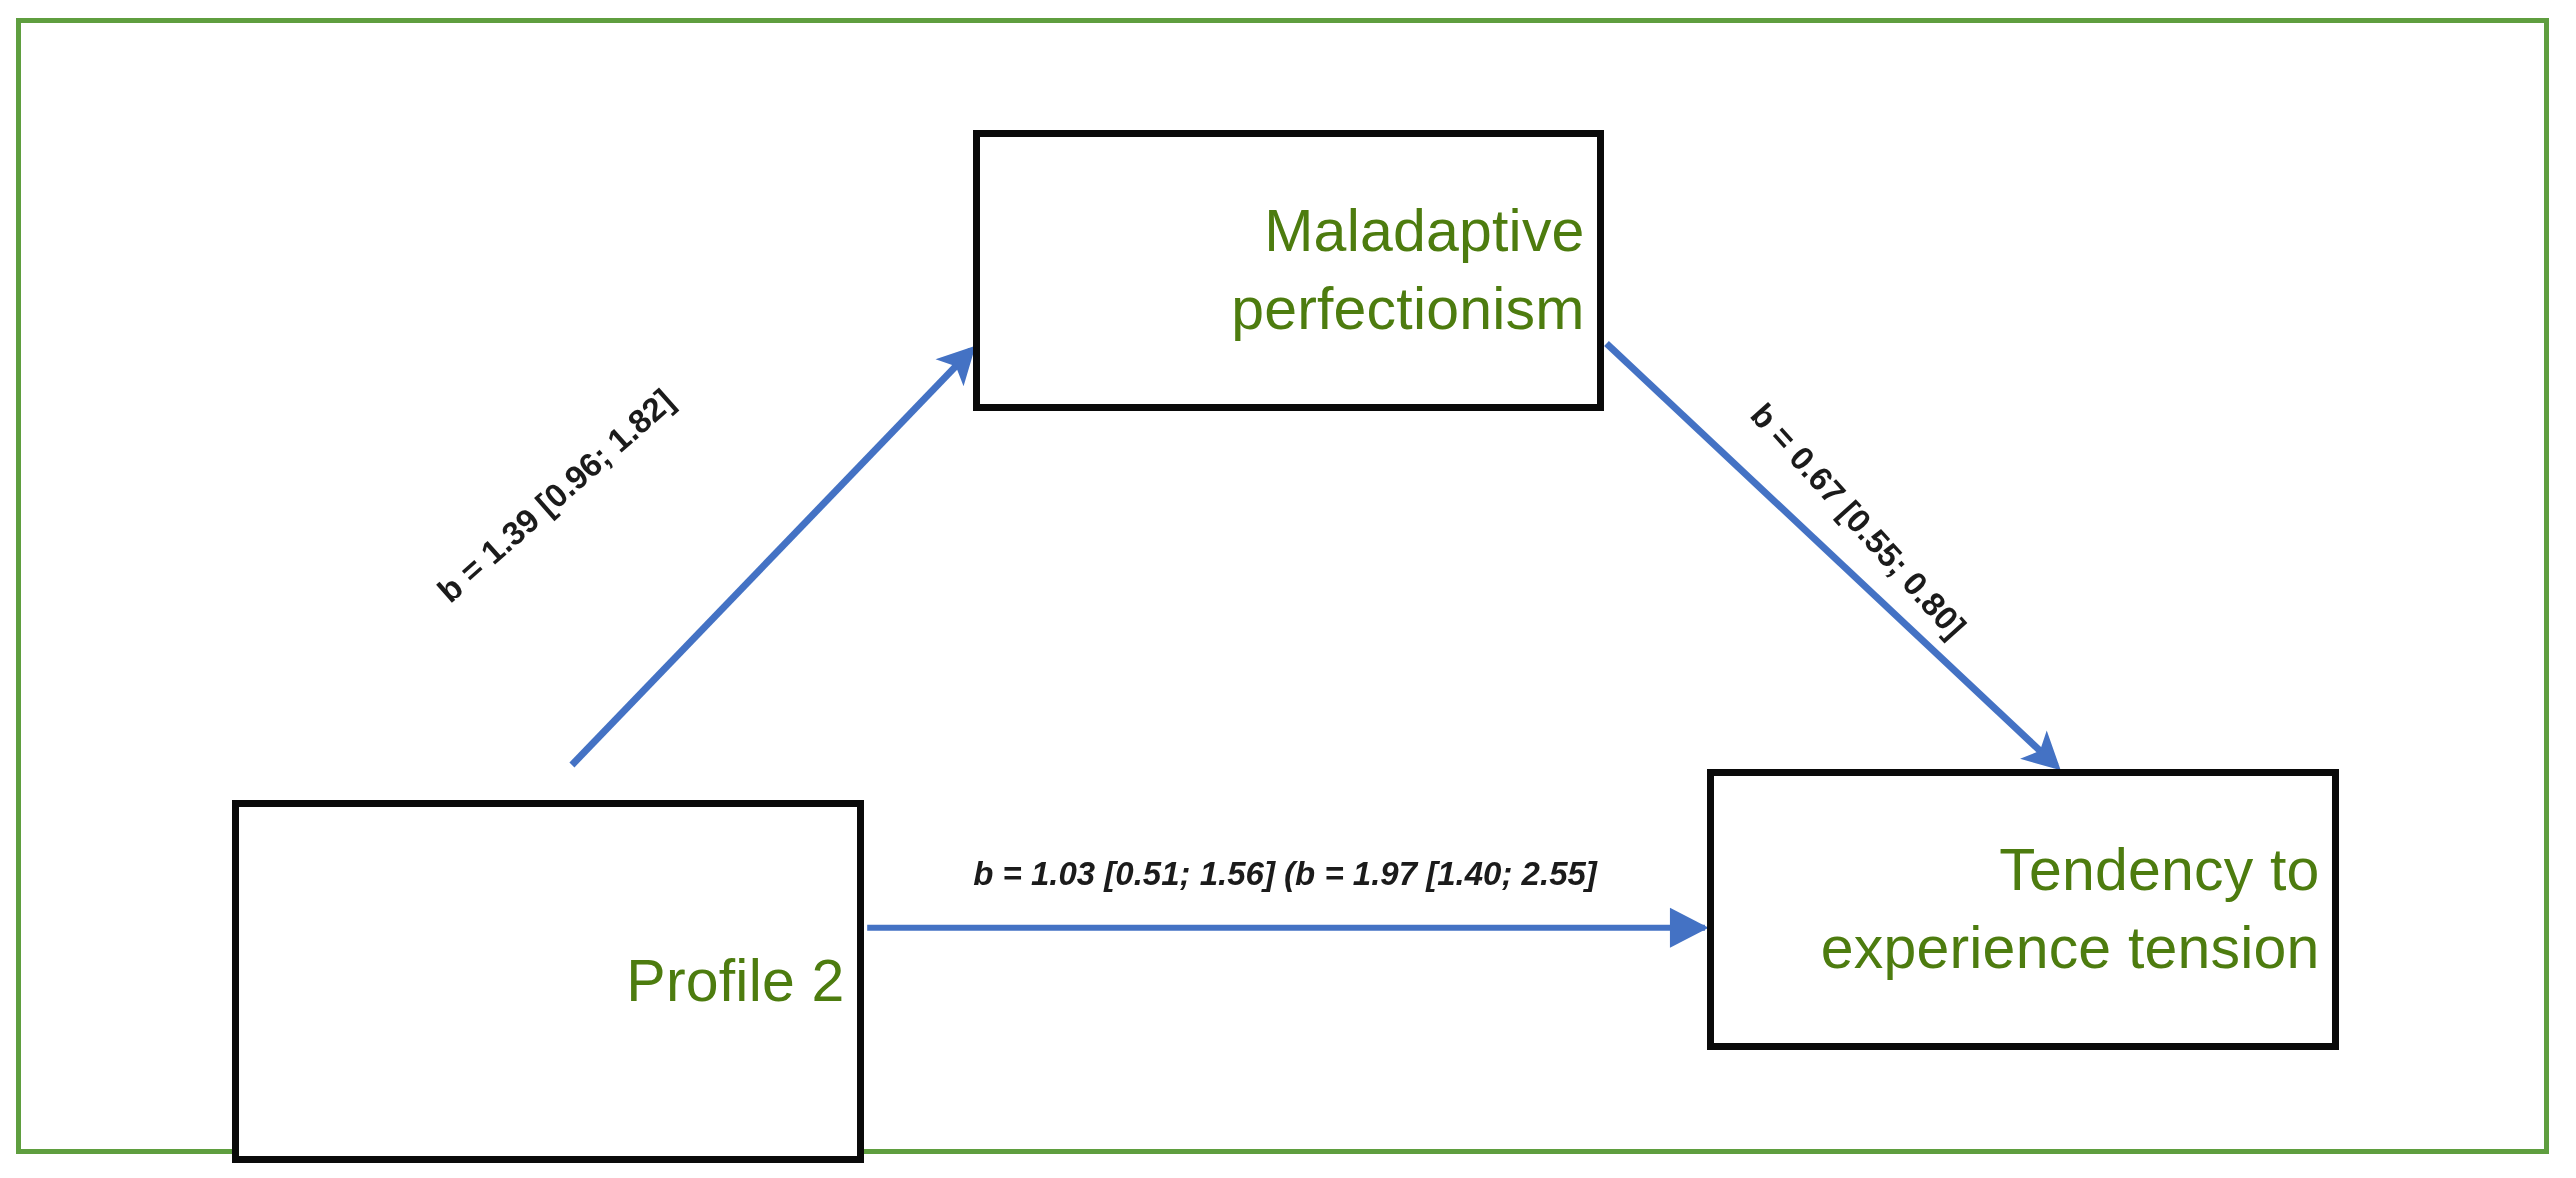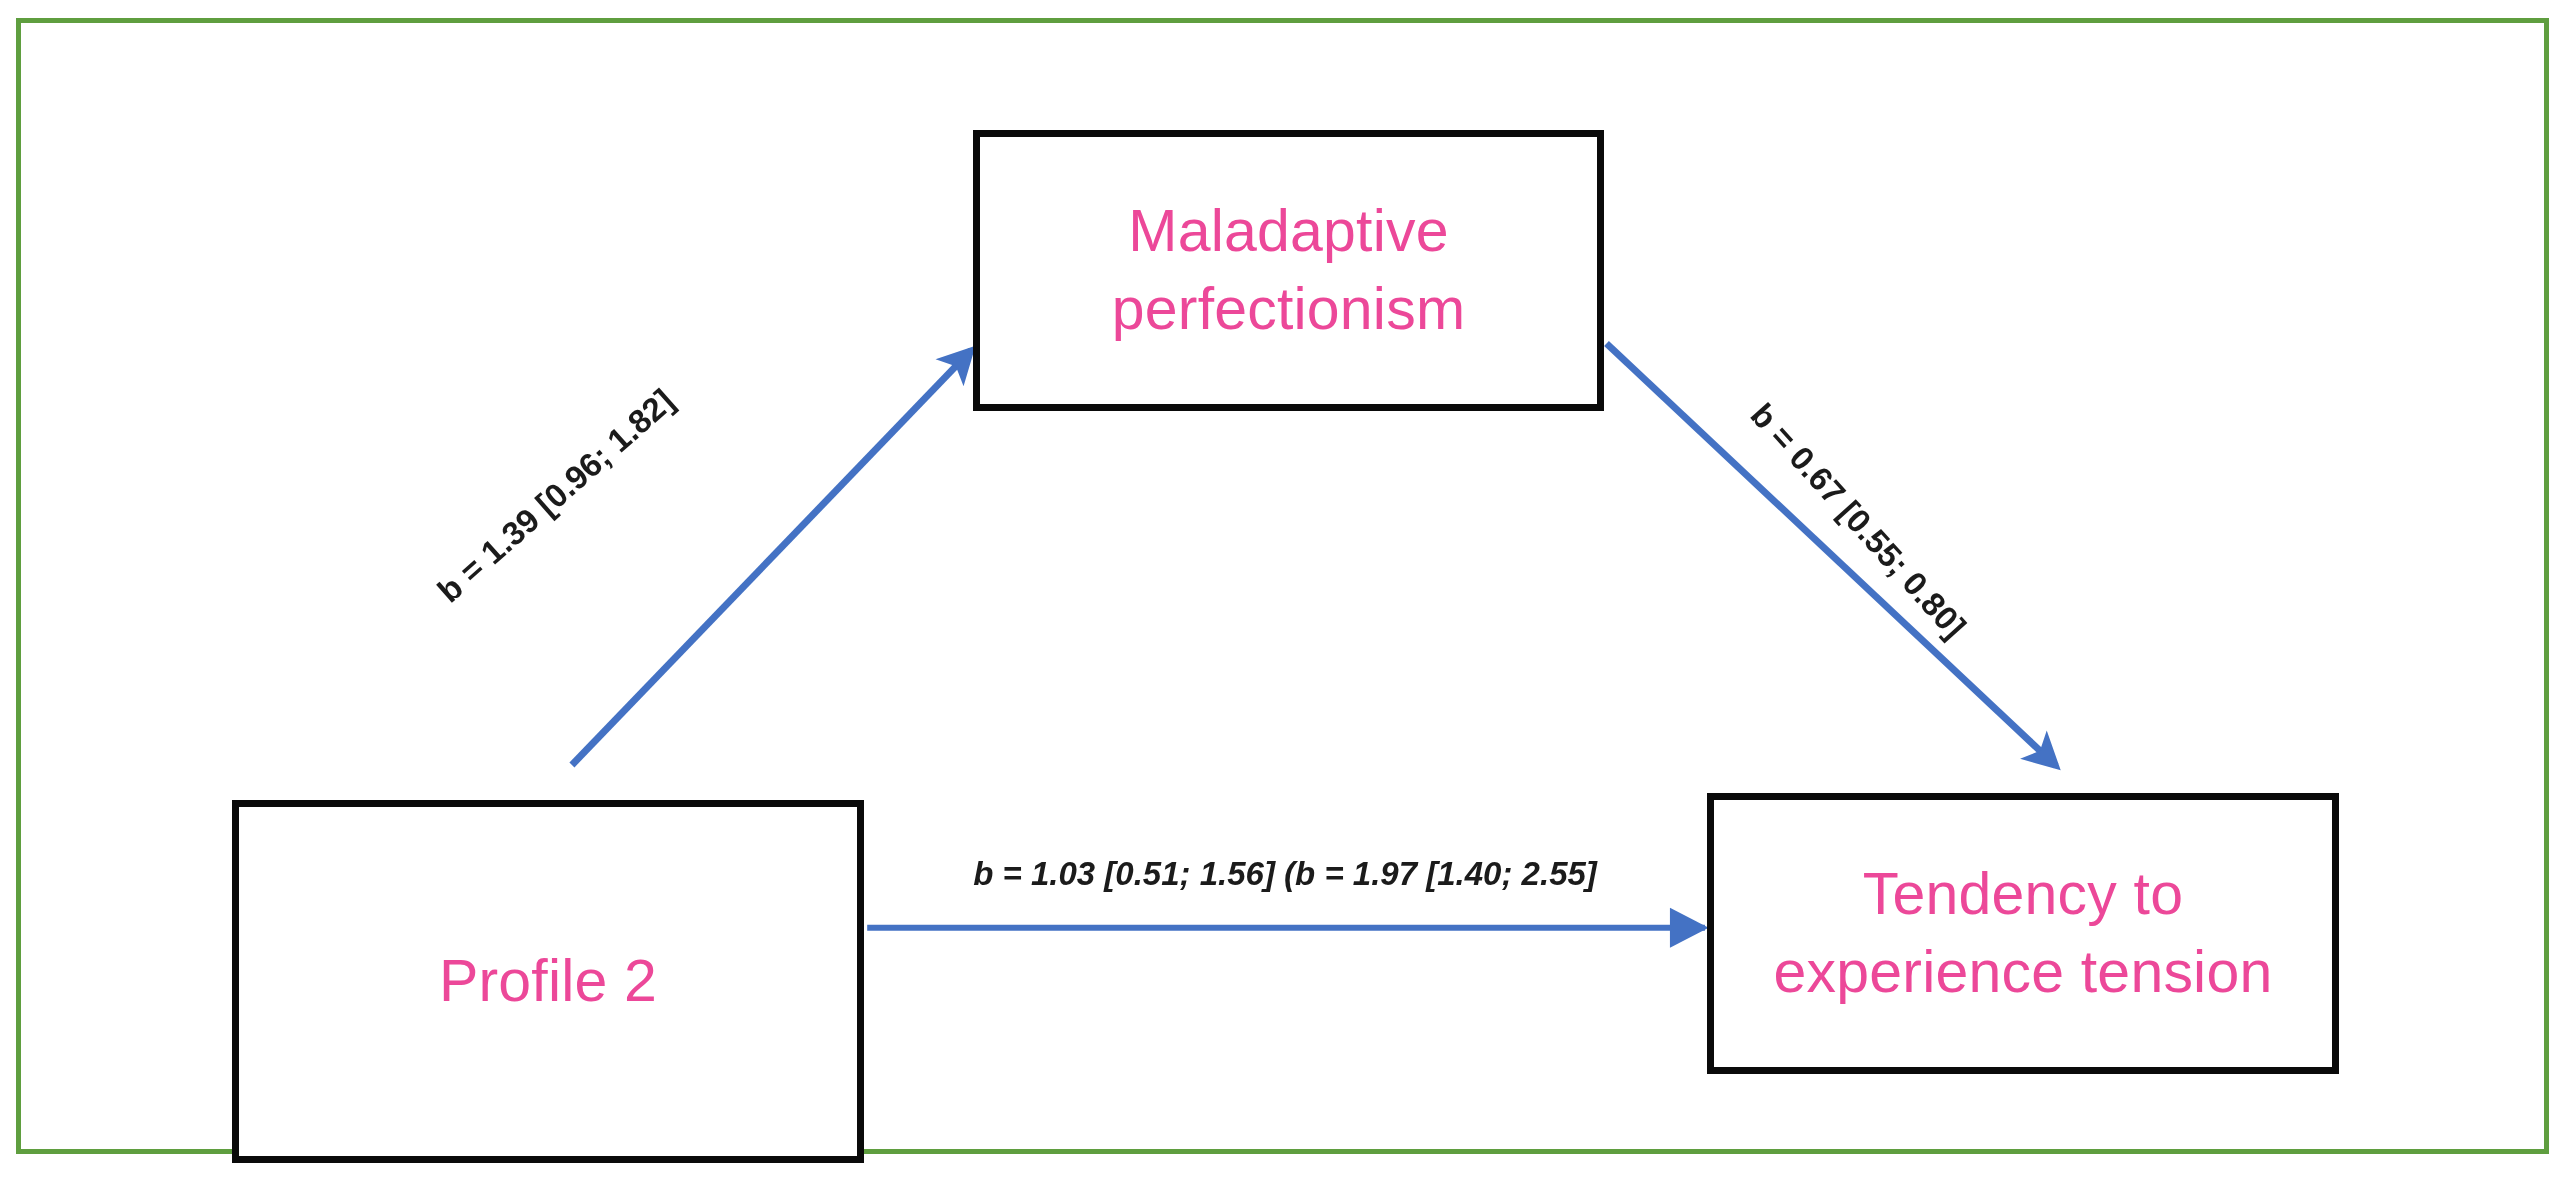--- a/index.html
+++ b/index.html
@@ -27,22 +27,22 @@
     background: transparent;
   }
   .node-box {
     position: absolute;
     box-sizing: border-box;
     background: #ffffff;
     border: 7px solid #0a0a0a;
     display: flex;
     align-items: center;
     justify-content: center;
-    text-align: center;
-    color: #ec4899;
+    text-align: right;
+    color: #4d7c0f;
     font-size: 59px;
     line-height: 1.32;
     font-weight: 400;
     letter-spacing: 0.2px;
   }
   .node-box .node-label {
     display: block;
     width: 100%;
     padding: 0 12.4px;
     white-space: pre-line;
@@ -57,21 +57,20 @@
     left: 232px;
     top: 800px;
     width: 632px;
     height: 363px;
   }
   #node-tension {
     left: 1707px;
     top: 769px;
     width: 632px;
     height: 281px;
-    margin-top: 24px;
   }
   #arrow-layer {
     position: absolute;
     left: 0;
     top: 0;
     width: 2576px;
     height: 1179px;
     pointer-events: none;
   }
   .edge-label {

